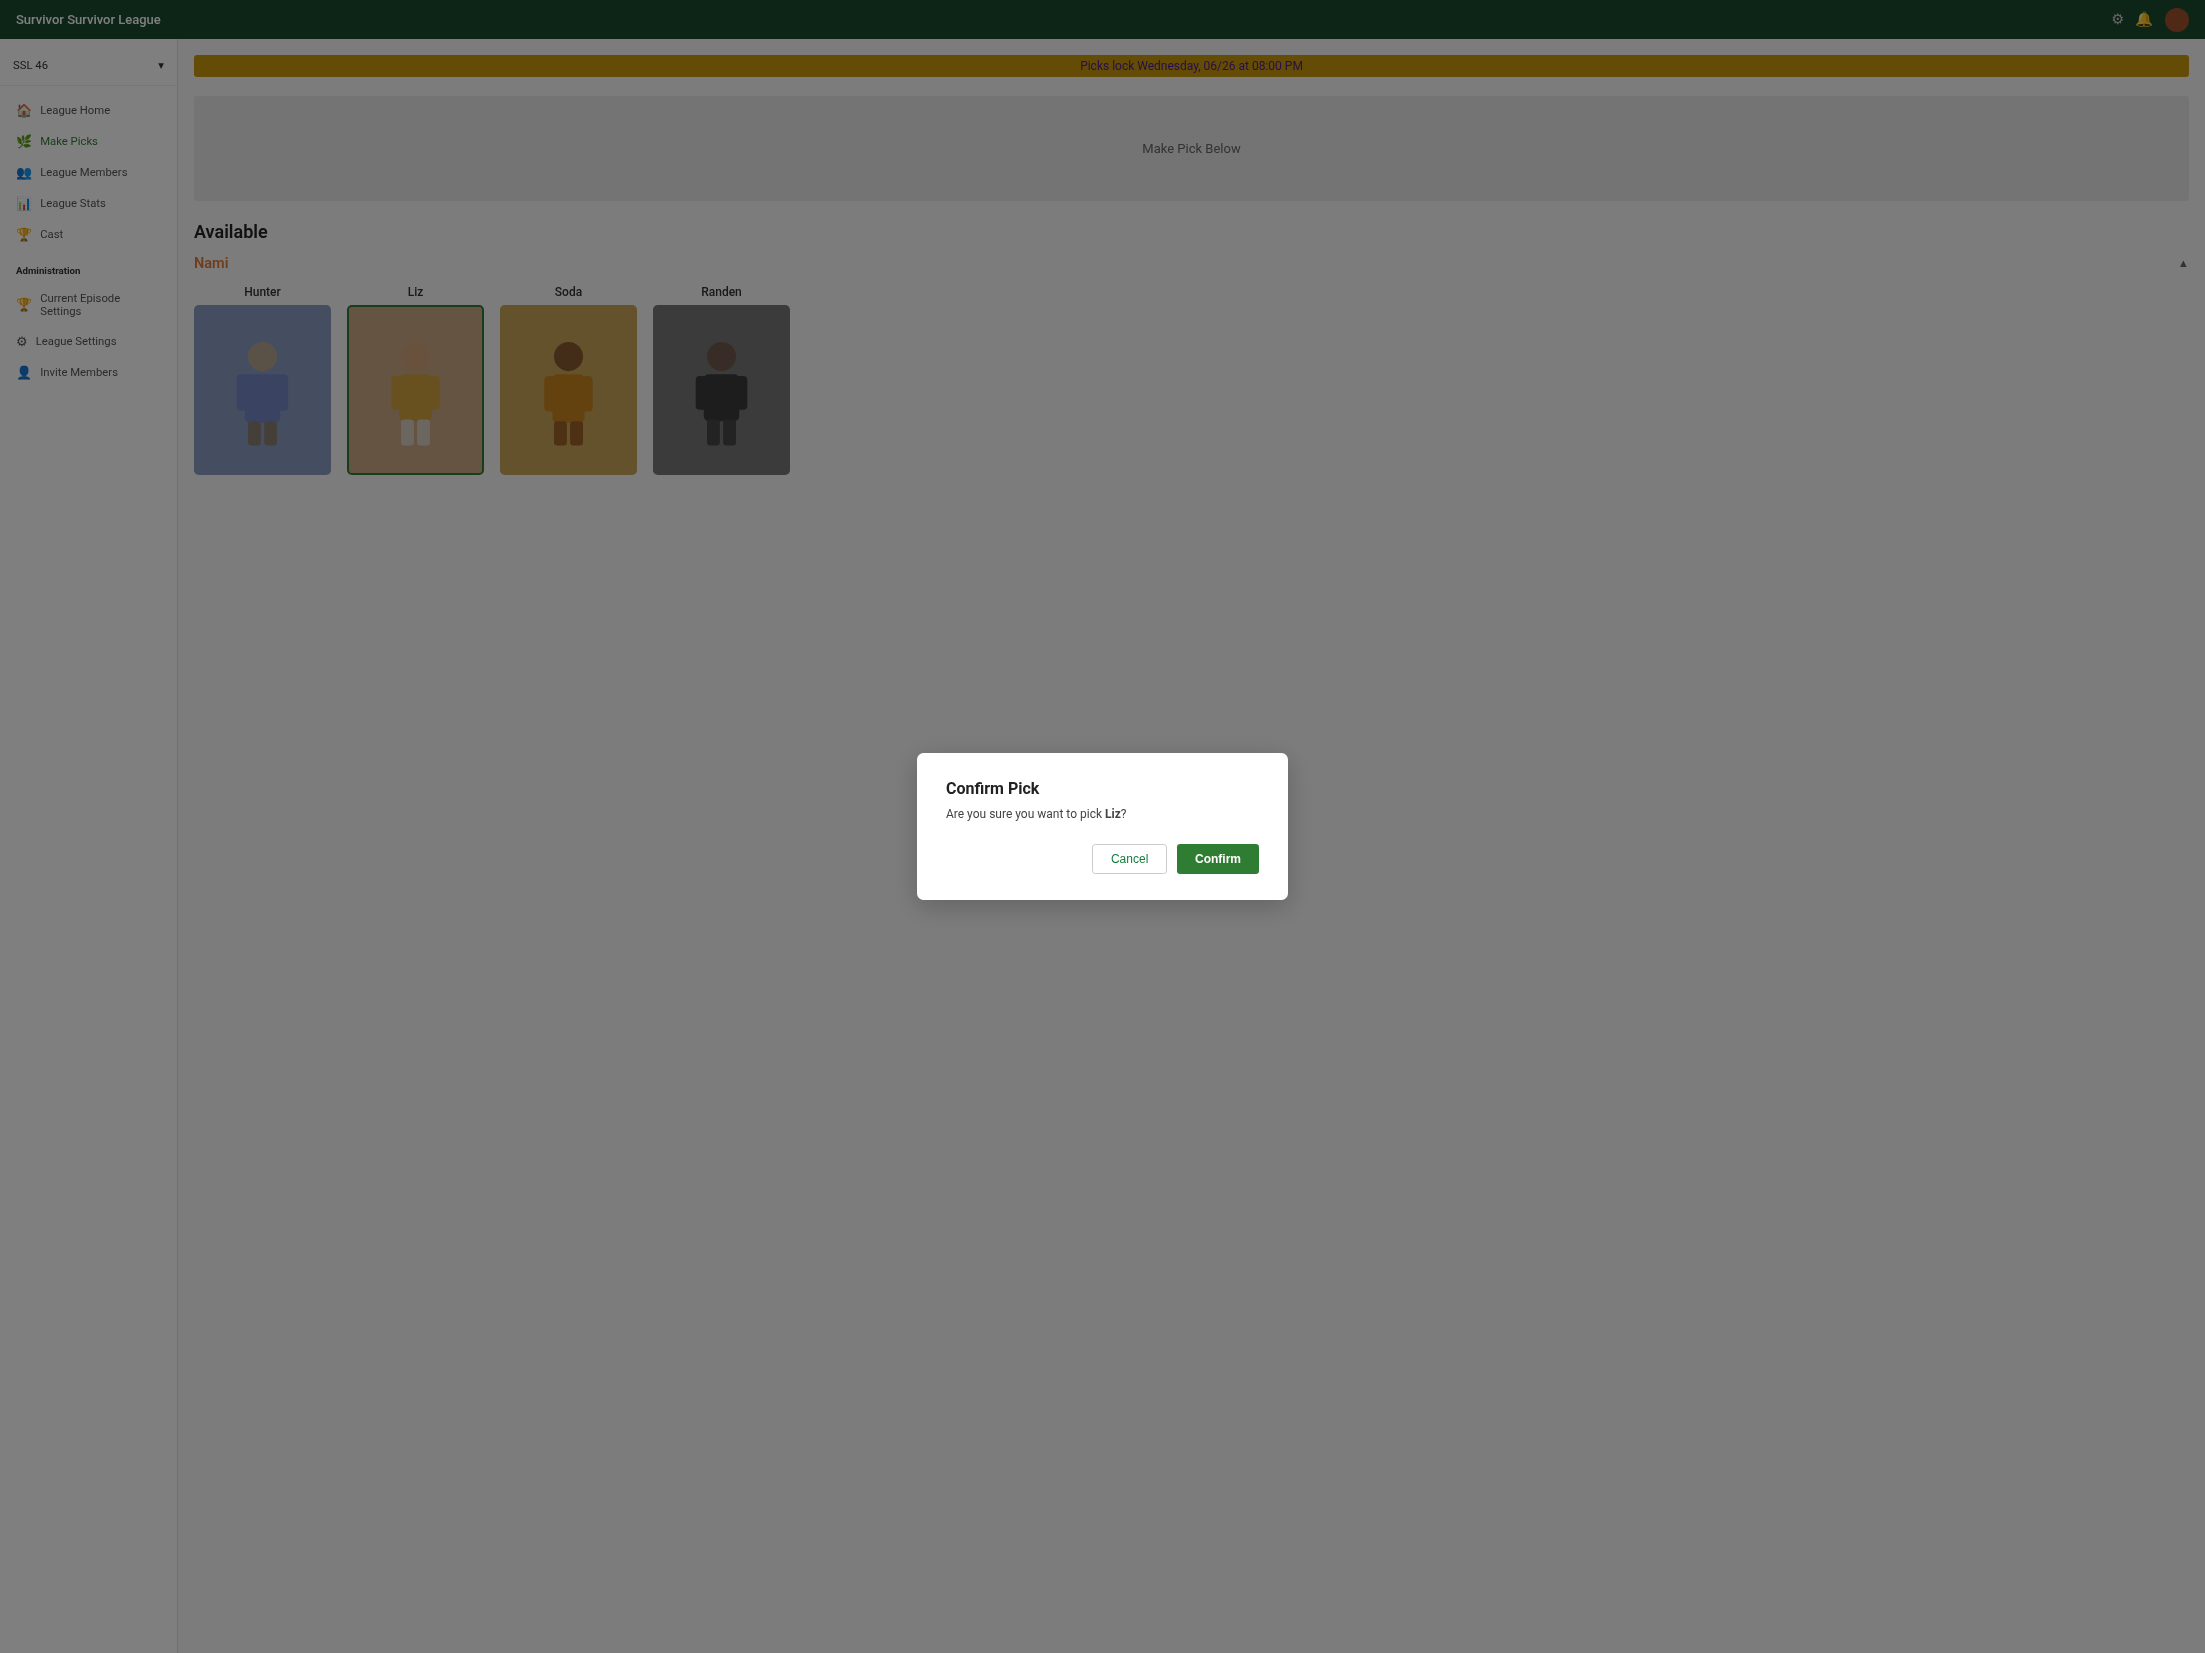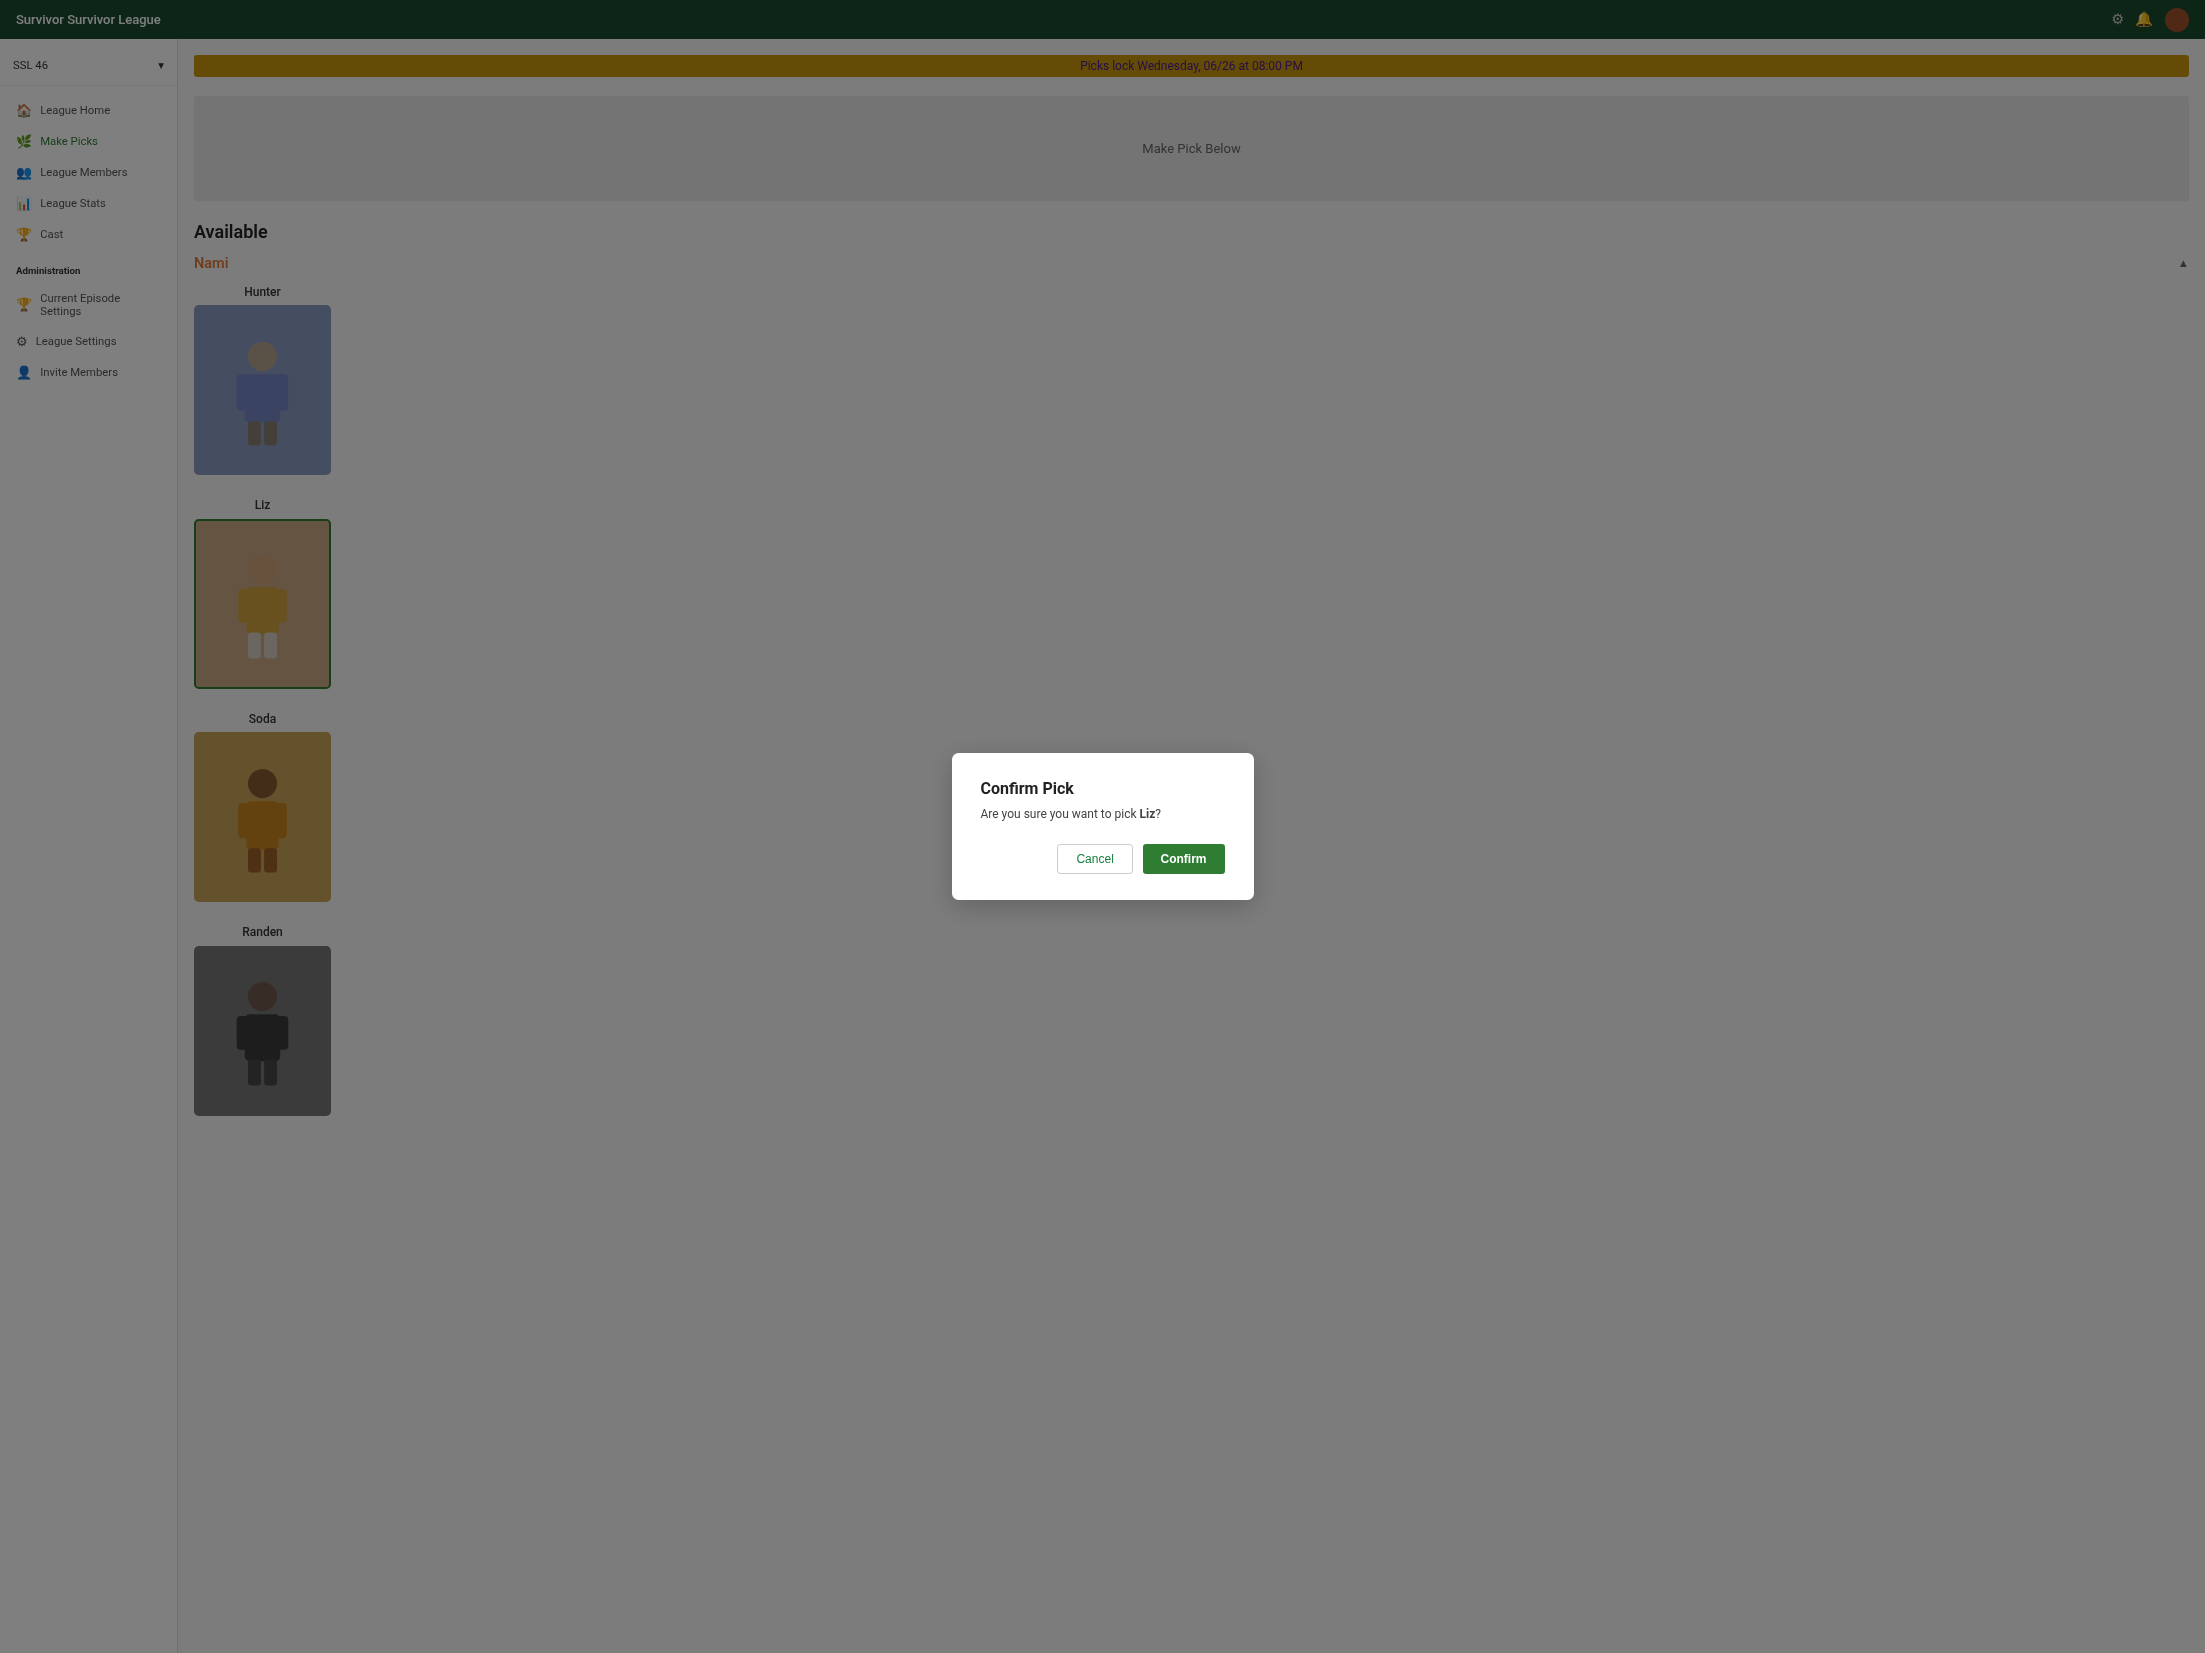--- a/index.html
+++ b/index.html
@@ -142,23 +142,22 @@
       font-weight: 600;
       color: #e07b39;
       margin-bottom: 13px;
       display: flex;
       justify-content: space-between;
       align-items: center;
     }
 
     .cast-grid {
       display: flex;
-      gap: 23px;
+      gap: 16px;
       flex-wrap: wrap;
-      flex-direction: column;
     }
 
     .cast-card {
       text-align: center;
       width: 137px;
     }
     .cast-card-name {
       font-size: 12px;
       font-weight: 500;
       margin-bottom: 6.5px;
@@ -188,21 +187,21 @@
       display: flex;
       align-items: center;
       justify-content: center;
     }
 
     
     .modal {
       background: #fff;
       border-radius: 6.5px;
       padding: 26px 29px;
-      width: 302px;
+      width: 371px;
       max-width: 90%;
       box-shadow: 0 6.5px 26px rgba(0,0,0,0.2);
     }
     .modal-title {
       font-size: 16px;
       font-weight: 700;
       margin-bottom: 9.7px;
       color: #222;
     }
     .modal-body {

